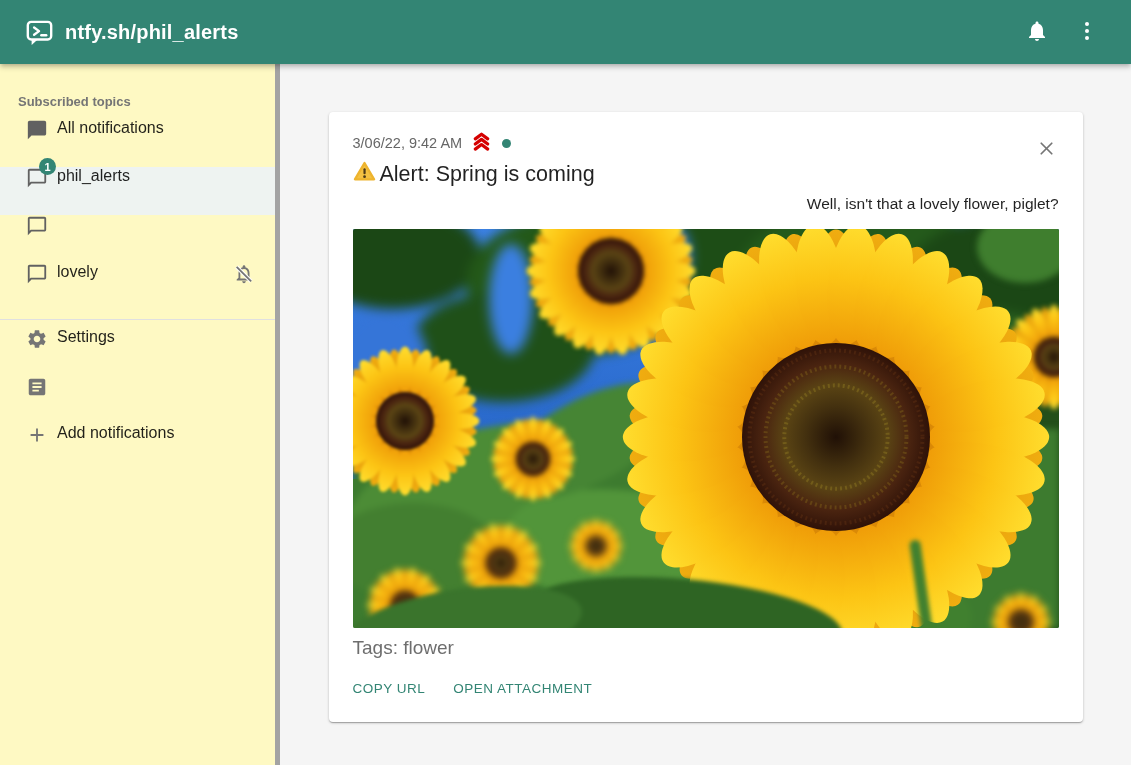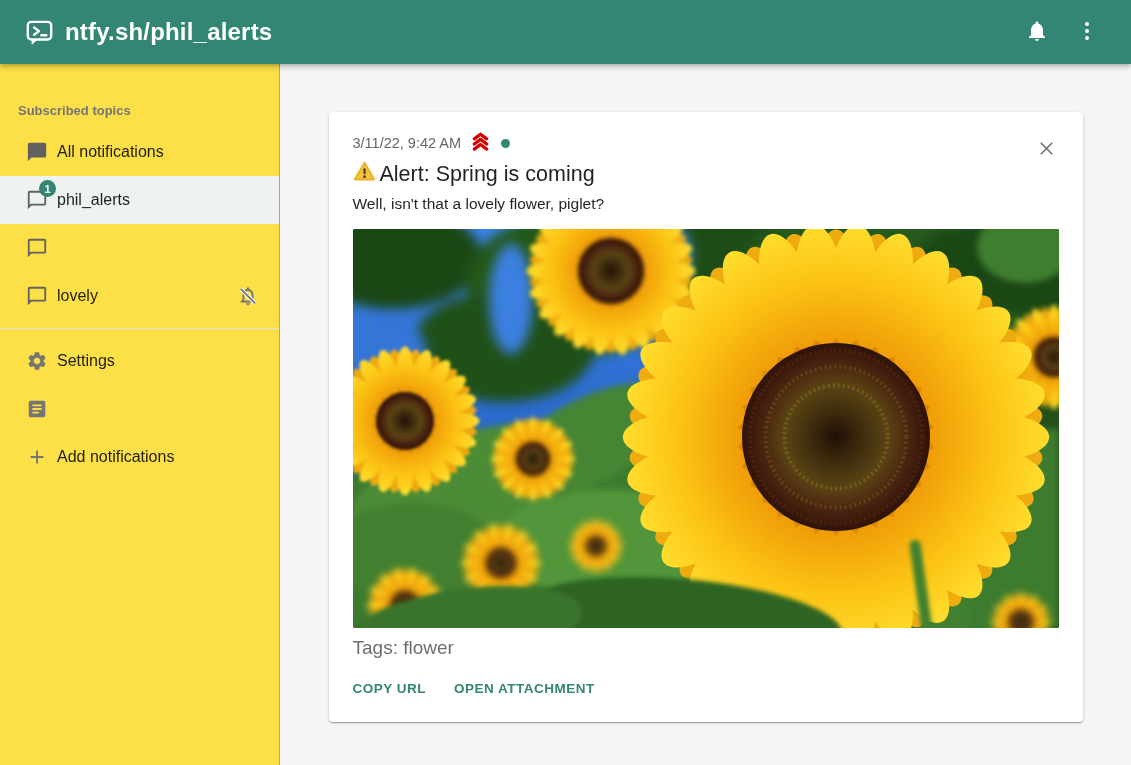--- a/index.html
+++ b/index.html
@@ -5,56 +5,56 @@
   * { box-sizing: border-box; margin: 0; padding: 0; }
   html,body { width:1131px; height:765px; overflow:hidden; }
   body { font-family:"Liberation Sans", sans-serif; background:#f5f5f5; color:rgba(0,0,0,.87); }
   .app { display:flex; flex-direction:column; height:765px; }
 
   
   .appbar { height:64px; flex:0 0 64px; background:#338574; color:#fff; display:flex; align-items:center;
             padding:0 22px 0 26px; box-shadow:0 2px 4px -1px rgba(0,0,0,.2), 0 4px 5px 0 rgba(0,0,0,.14);
             position:relative; z-index:5; }
   .appbar .logo { width:27px; height:27px; margin-right:12px; display:flex; }
-  .appbar .title { font-size:24px; font-weight:bold; letter-spacing:.2px; }
+  .appbar .title { font-size:20px; font-weight:bold; letter-spacing:.2px; }
   .appbar .spacer { flex:1; }
   .iconbtn { width:44px; height:44px; border:none; background:transparent; display:flex; align-items:center;
              justify-content:center; cursor:pointer; border-radius:50%; }
 
   
   .content { flex:1; display:flex; min-height:0; }
-  .sidebar { width:280px; flex:0 0 280px; background:#fde047; border-right:1px solid #a3a3a3; padding-top:17px; }
+  .sidebar { width:280px; flex:0 0 280px; background:#fef9c3; border-right:5px solid #a3a3a3; padding-top:8px; }
   .main { flex:1; background:#f5f5f5; overflow:hidden; }
 
   
   .subheader { padding:22px 16px 10px 18px; font-size:13px; font-weight:bold; color:#757575; }
-  .srow { height:48px; display:flex; align-items:center; padding:0 20px 0 26px; cursor:pointer; font-size:16px; }
+  .srow { height:48px; display:flex; align-items:flex-start; padding:0 20px 0 26px; cursor:pointer; font-size:16px; }
   .srow.selected { background:#eef3f1; }
   .srow .sicon { width:22px; height:22px; margin-right:9px; position:relative; display:flex; flex:0 0 22px; }
   .srow .slabel { flex:1; white-space:nowrap; overflow:hidden; }
   .srow .trailing { width:22px; height:22px; display:flex; }
   .badge { position:absolute; top:-9px; right:-8px; min-width:17px; height:17px; border-radius:9px; background:#338574;
            color:#fff; font-size:11px; font-weight:bold; display:flex; align-items:center; justify-content:center; }
   .divider { border:none; border-top:1px solid #e0e0e0; margin:8px 0; }
 
   
   .card { width:754px; margin:48px auto 0; background:#fff; border-radius:4px; position:relative;
           box-shadow:0 1px 3px rgba(0,0,0,.2), 0 1px 1px rgba(0,0,0,.14), 0 2px 1px -1px rgba(0,0,0,.12);
           padding:21px 24px 14px; }
   .meta { display:flex; align-items:center; gap:5px; font-size:14.5px; color:#666; height:20px; }
   .meta .prio { margin-left:3px; }
   .dot { width:9px; height:9px; border-radius:50%; background:#338574; margin-left:4px; }
   .ntitle { display:flex; align-items:center; gap:4px; margin-top:7px; font-size:21.5px; color:rgba(0,0,0,.87); }
-  .nbody { margin-top:6px; font-size:15.5px; color:rgba(0,0,0,.87); }
+  .nbody { margin-top:6px; font-size:15.5px; color:rgba(0,0,0,.87);text-align:right; }
   .attach { margin-top:16px; width:706px; height:399px; border-radius:2px; overflow:hidden; cursor:pointer; display:block; }
   .attach svg { display:block; }
   .tags { margin-top:9px; font-size:19px; color:#6e6e6e; }
   .actions { margin-top:16px; display:flex; gap:28px; padding-bottom:6px; }
   .textbtn { border:none; background:transparent; color:#338574; font-family:"Liberation Sans",sans-serif;
-             font-size:13.5px; font-weight:bold; letter-spacing:.5px; cursor:pointer; padding:6px 0; }
+             font-size:13.5px; font-weight:normal; letter-spacing:.5px; cursor:pointer; padding:6px 0; }
   .closebtn { position:absolute; top:24px; right:22px; width:28px; height:28px; border:none; background:transparent;
               cursor:pointer; display:flex; align-items:center; justify-content:center; }
 </style>
 </head>
 <body>
 
 <div class="app">
 
   <header class="appbar">
     <span class="logo">
@@ -168,21 +168,21 @@
         <button class="closebtn">
           <span>
             <svg viewBox="0 0 24 24" width="21" height="21" stroke="#757575" stroke-width="2" stroke-linecap="round">
               <line x1="6" y1="6" x2="18" y2="18"></line>
                 <line x1="18" y1="6" x2="6" y2="18"></line>
             </svg>
           </span>
         </button>
 
         <div class="meta">
-          <span>3/11/22, 9:42 AM</span>
+          <span>3/06/22, 9:42 AM</span>
           <span class="prio">
             <svg viewBox="0 0 24 22" width="23" height="21" fill="none" stroke="#d50000" stroke-width="3.4" stroke-linecap="round" stroke-linejoin="round">
               <path d="M5.5 8.2 L12 3.4 L18.5 8.2"></path>
               <path d="M5.5 13.6 L12 8.8 L18.5 13.6"></path>
               <path d="M5.5 19 L12 14.2 L18.5 19"></path>
             </svg>
           </span>
           <span class="dot"></span>
         </div>
 

